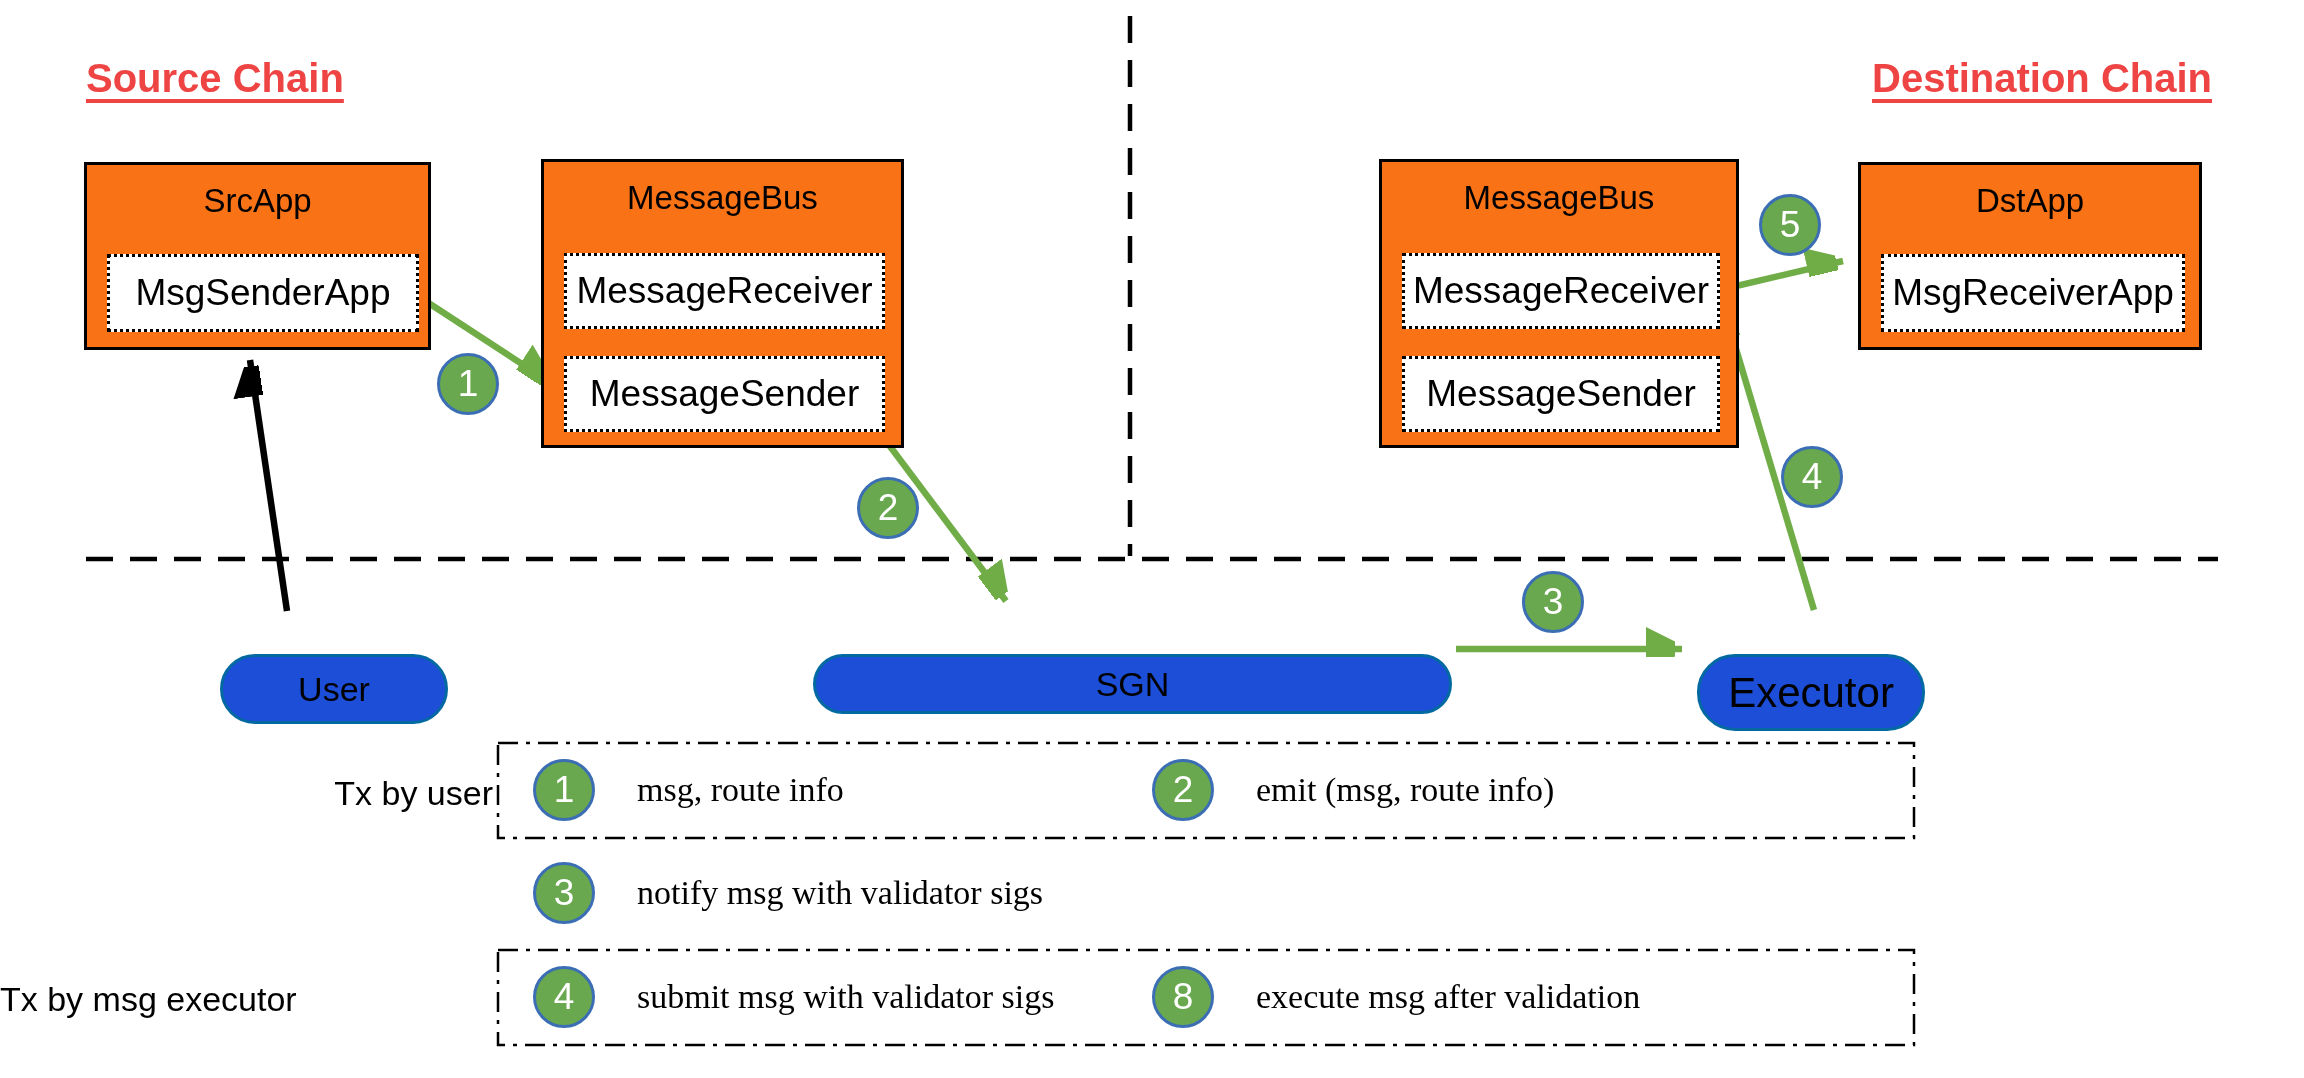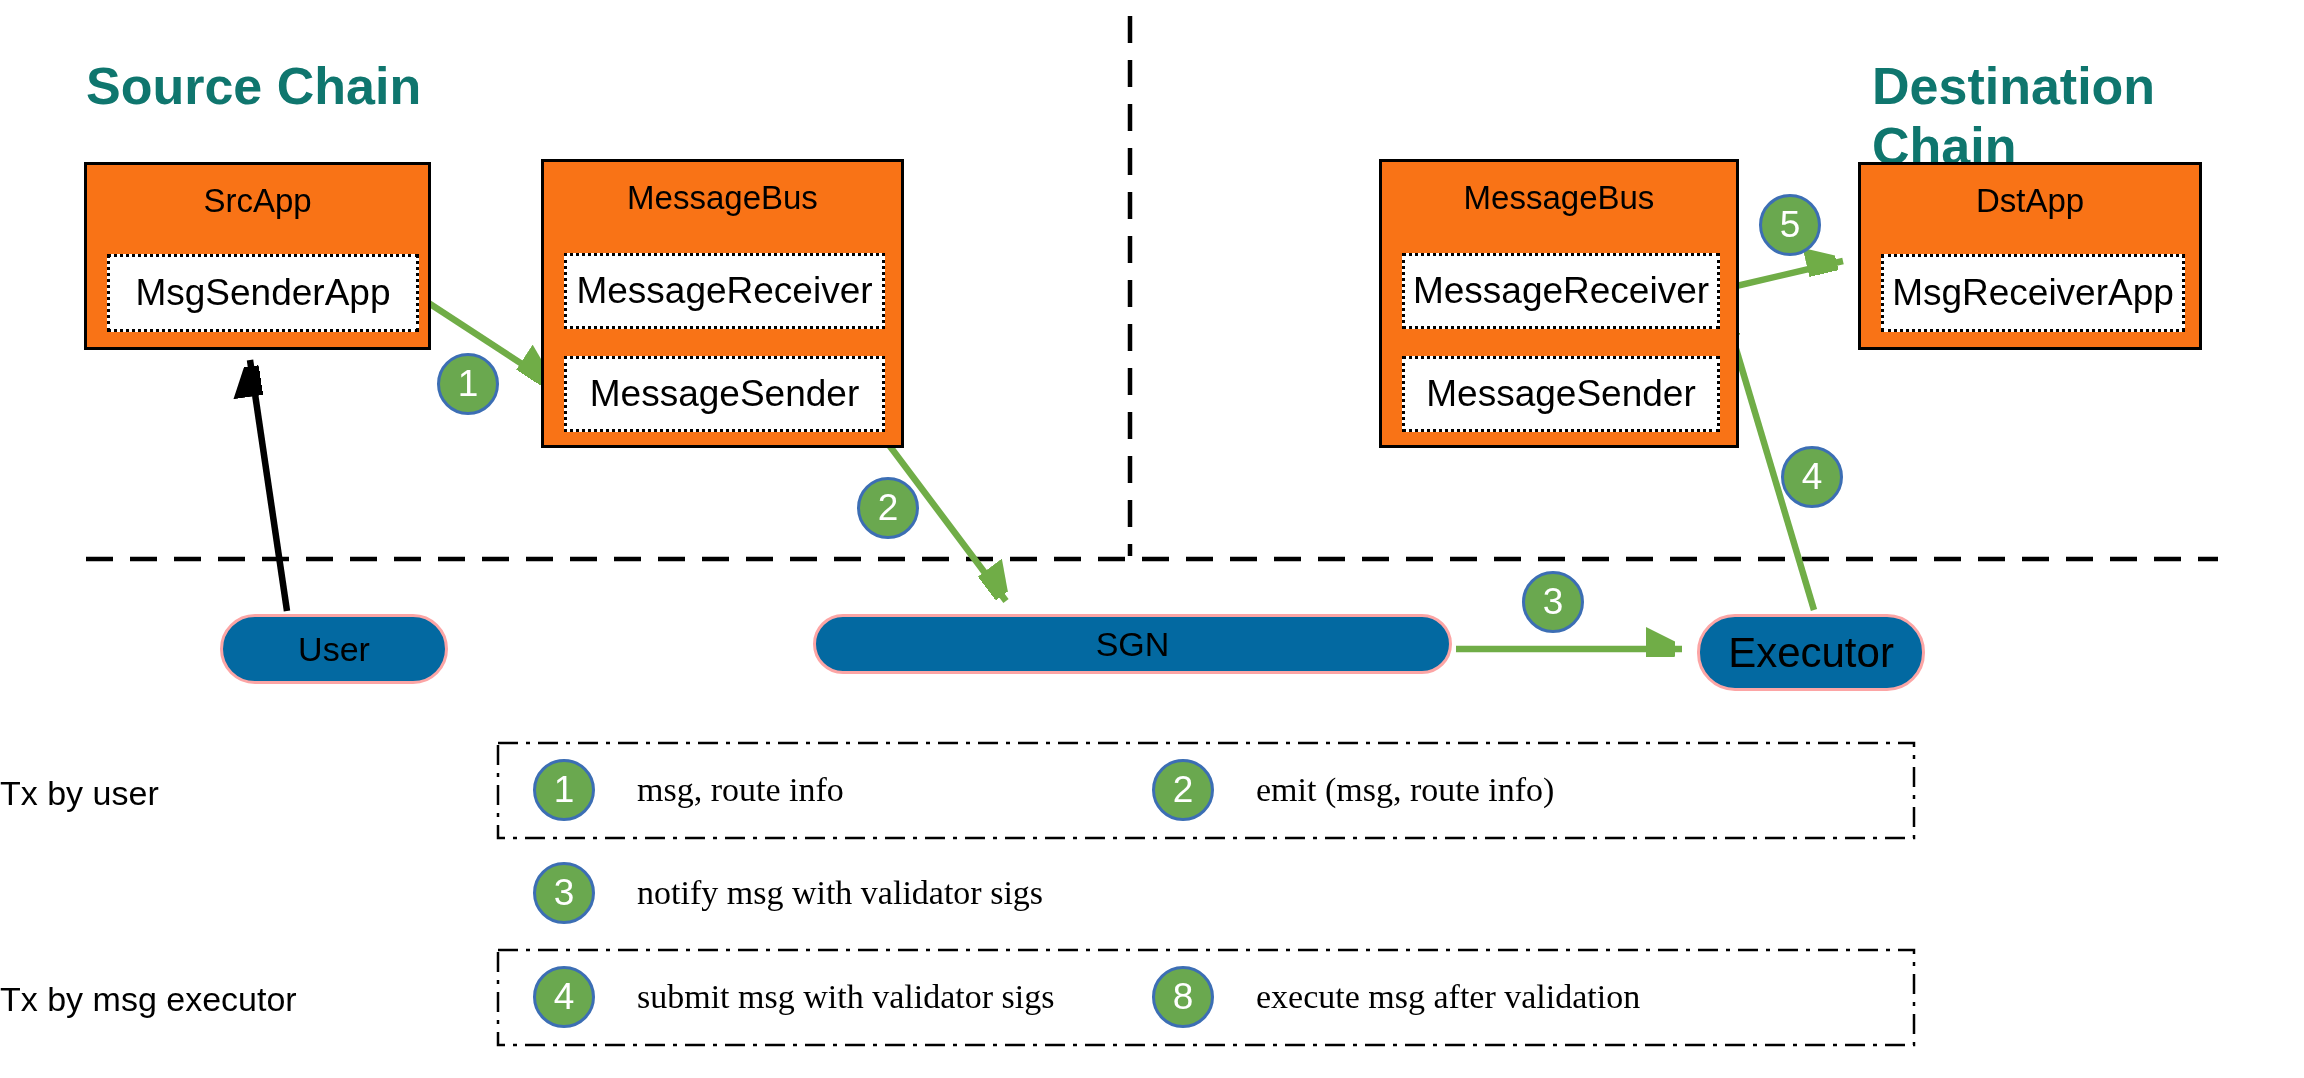--- a/index.html
+++ b/index.html
@@ -1,28 +1,28 @@
 <!DOCTYPE html>
 <html><head>
 <meta charset="utf-8">
 <style>
   html,body{margin:0;padding:0;background:#ffffff;}
   body{font-family:"Liberation Sans", sans-serif; color:#000;}
   #stage{position:relative;width:2304px;height:1078px;background:#fff;overflow:hidden;}
 
-  .heading{position:absolute;font-size:52px;font-weight:700;color:#0f766e;
-           text-underline-offset:7px;text-decoration-thickness:4px;}
+  .heading{position:absolute;font-size:40px;font-weight:700;color:#ef4444;
+           text-decoration:underline;text-underline-offset:7px;text-decoration-thickness:4px;}
 
   .box{position:absolute;border:3px solid #000;background:#f97316;box-sizing:border-box;}
   .box-title{position:absolute;left:0;right:0;top:17px;text-align:center;font-size:33px;}
   .module{position:absolute;border:3px dotted #000;box-sizing:border-box;
           display:flex;align-items:center;justify-content:center;font-size:37px;background:#fff;}
 
-  .pill{position:absolute;border:3px solid #fca5a5;border-radius:38px;background:#0369a1;
-        display:flex;align-items:center;justify-content:center;font-size:34px;box-sizing:border-box;}
+  .pill{position:absolute;border:3px solid #0369a1;border-radius:38px;background:#1d4ed8;
+        display:flex;align-items:center;justify-content:center;font-size:34px;box-sizing:border-box;margin-top:40px;}
 
   .badge{position:absolute;width:62px;height:62px;border-radius:50%;
          background:#6aa84f;border:3px solid #3c6eb4;box-sizing:border-box;
          display:flex;align-items:center;justify-content:center;
          color:#fff;font-size:37px;z-index:5;}
 
   .legend-label{position:absolute;font-size:34px;white-space:nowrap;}
   .legend-item{position:absolute;display:flex;align-items:center;z-index:5;}
   .legend-item .badge{position:static;flex:0 0 auto;}
   .legend-item .legend-text{margin-left:42px;font-size:34px;white-space:nowrap;font-family:Liberation Serif, serif;}
@@ -87,21 +87,21 @@
   <div class="pill" style="left:220px;top:614px;width:228px;height:70px;z-index:2;">User</div>
   <div class="pill" style="left:813px;top:614px;width:639px;height:60px;z-index:2;">SGN</div>
   <div class="pill" style="left:1697px;top:614px;width:228px;height:77px;font-size:42px;z-index:2;">Executor</div>
 
   <div class="badge" style="left:437px;top:353px;">1</div>
   <div class="badge" style="left:857px;top:477px;">2</div>
   <div class="badge" style="left:1522px;top:571px;">3</div>
   <div class="badge" style="left:1781px;top:446px;">4</div>
   <div class="badge" style="left:1759px;top:194px;">5</div>
 
-  <div class="legend-label" style="left:0;top:774px;width:470px;">Tx by user</div>
+  <div class="legend-label" style="left:0;top:774px;width:470px;text-align:right;padding-left:23px;">Tx by user</div>
   <div class="legend-label" style="left:0;top:980px;width:470px;text-align:left;">Tx by msg executor</div>
 
   <div class="legend-item" style="left:533px;top:759px;">
     <div class="badge">1</div>
     <div class="legend-text">msg, route info</div>
   </div>
   <div class="legend-item" style="left:1152px;top:759px;">
     <div class="badge">2</div>
     <div class="legend-text">emit (msg, route info)</div>
   </div>

